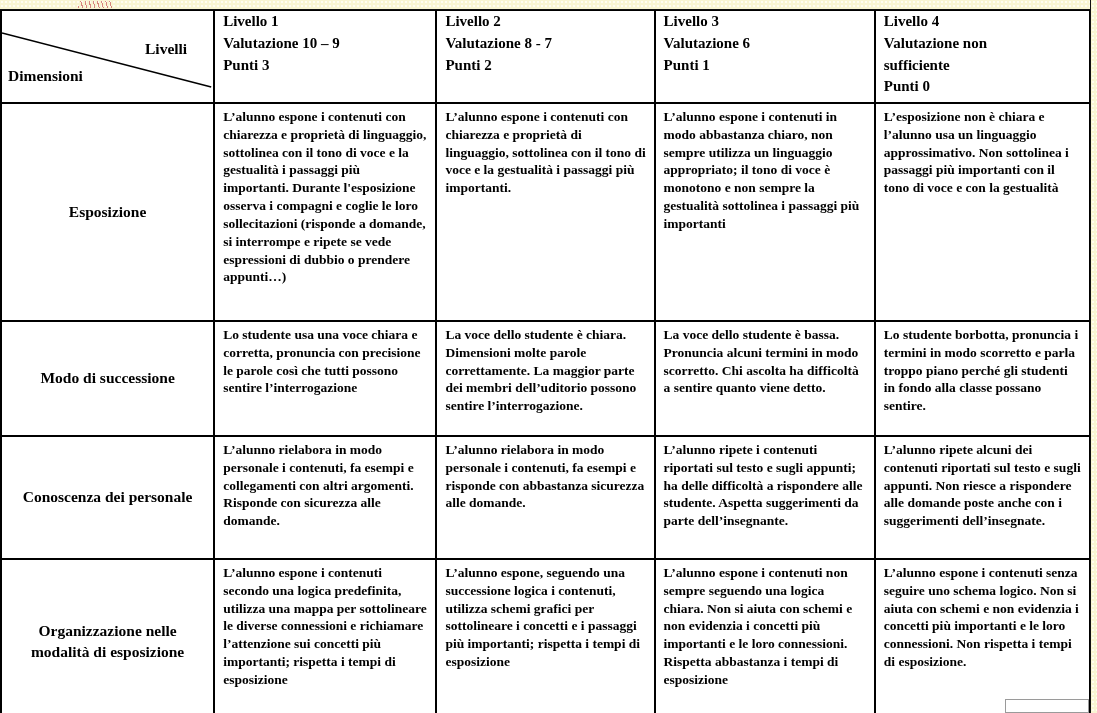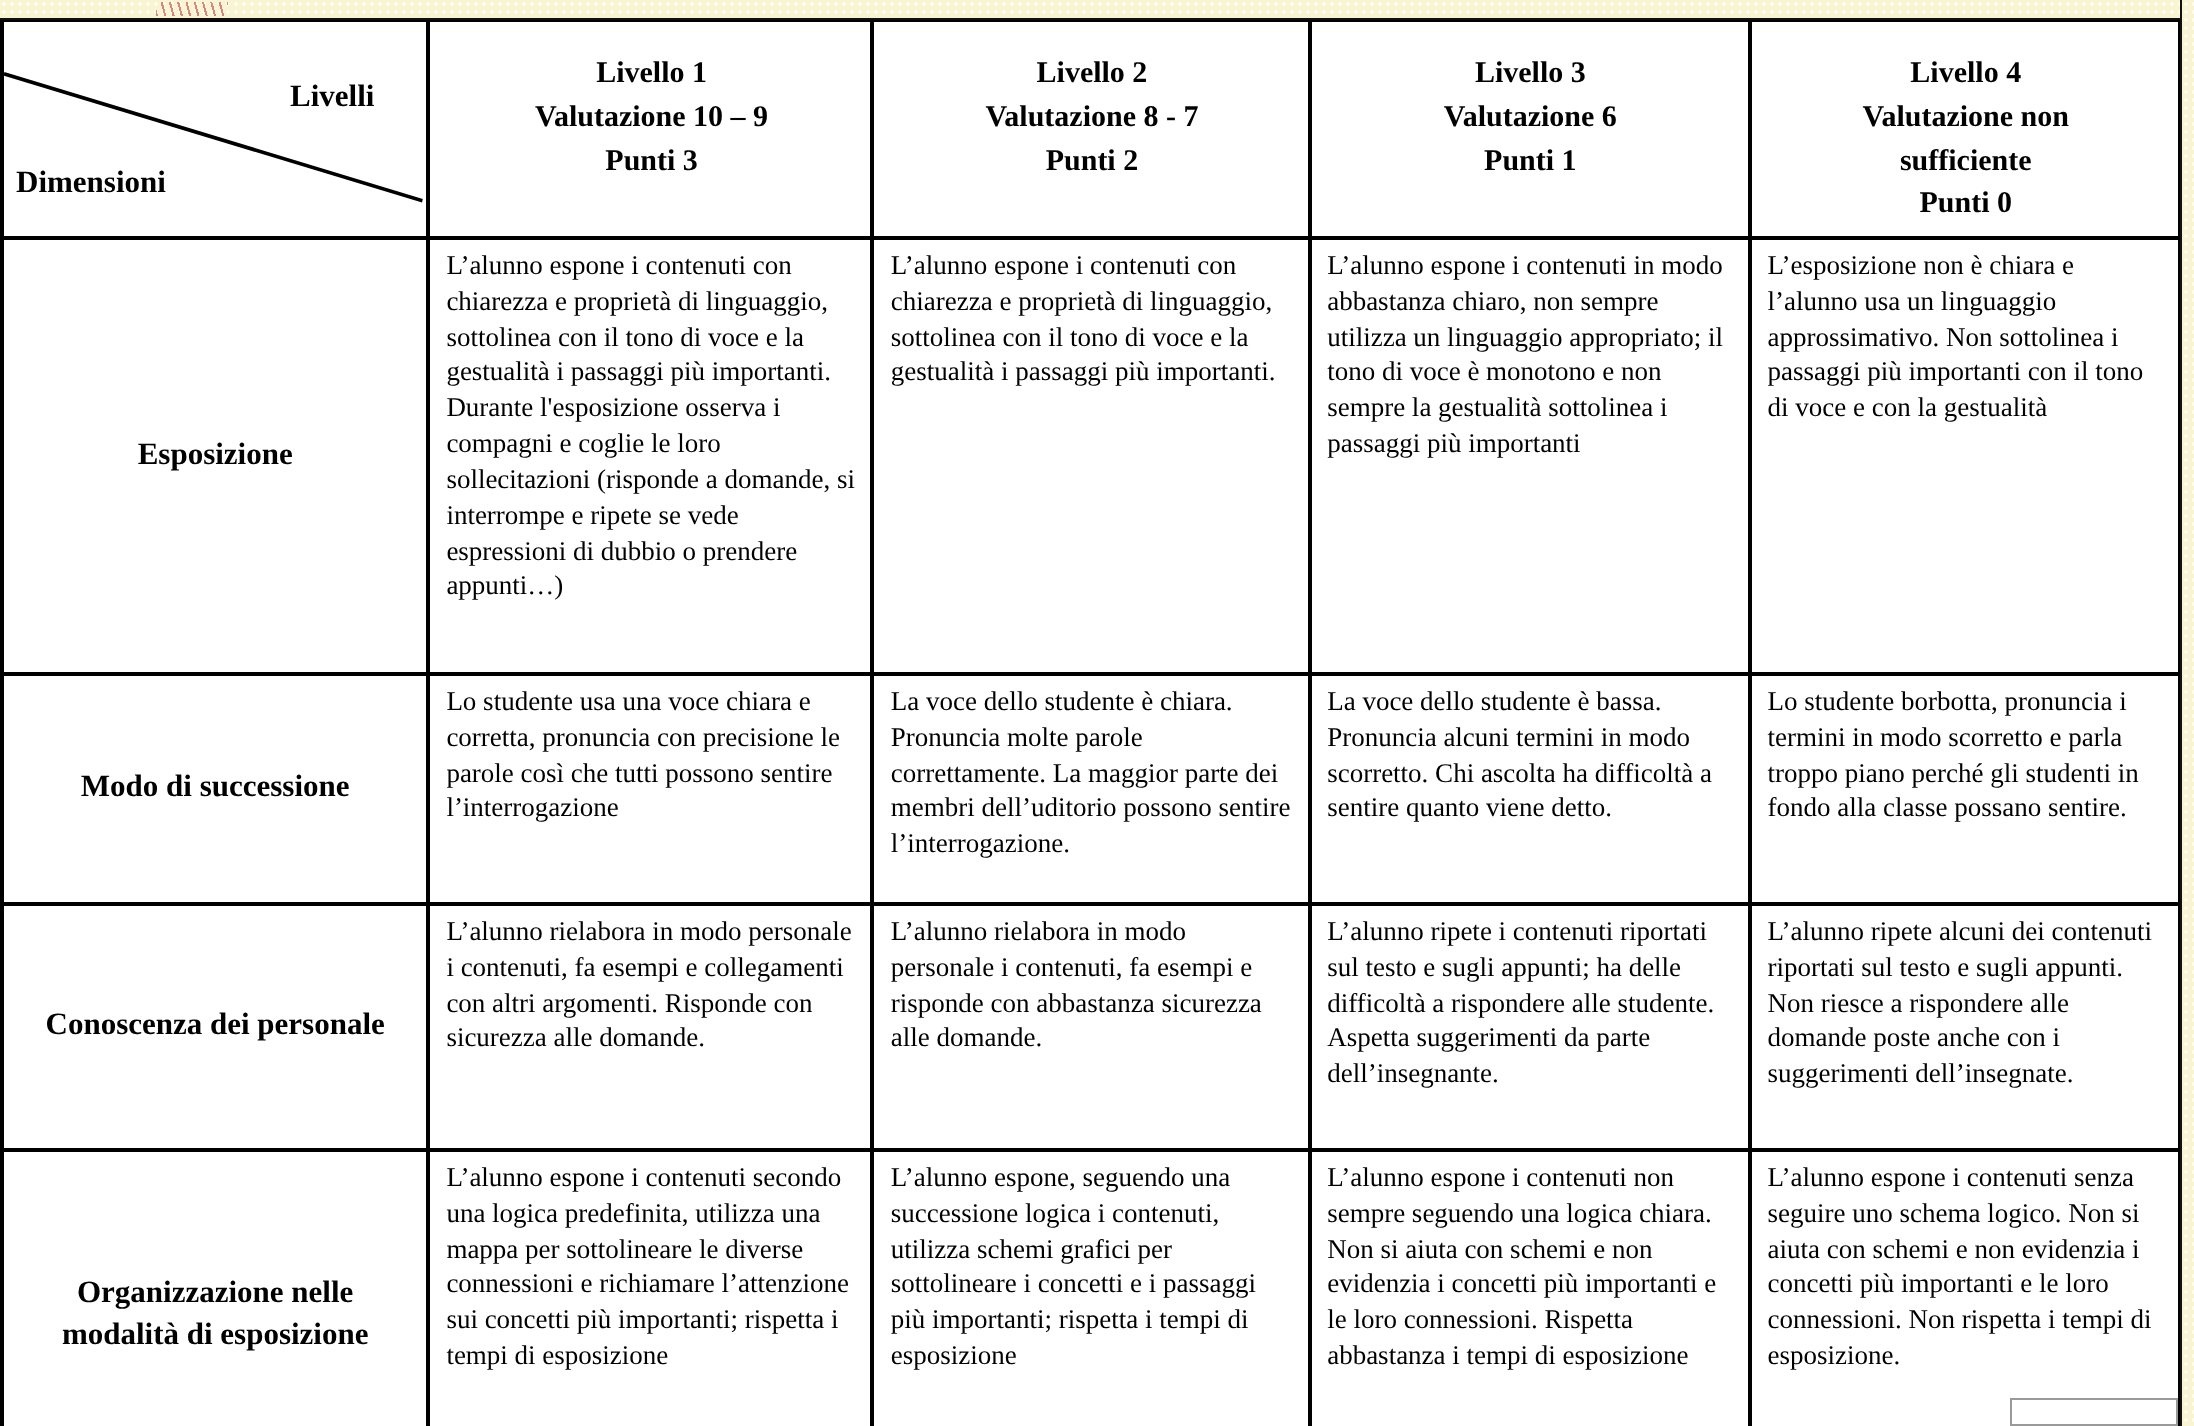--- a/index.html
+++ b/index.html
@@ -37,32 +37,32 @@
   col.c2{width:218px;}
   col.c3{width:220px;}
   col.c4{width:215px;}
   td,th{
     border:2px solid #000;
     vertical-align:top;
     padding:4px 7px 4px 8px;
     font-size:13.5px;
     line-height:1.32;
     text-align:left;
-    font-weight:normal;
+    font-weight:bold;
     overflow:hidden;
   }
   tr.header-row{height:91px;}
   tr.r0{height:218px;}
   tr.r1{height:115px;}
   tr.r2{height:123px;}
   tr.r3{height:165px;}
   th.level{
-    text-align:center;vertical-align:top;
+    vertical-align:top;
     font-weight:bold;font-size:15px;line-height:1.45;
-    white-space:pre-line;padding-top:16px;
+    white-space:pre-line;padding-top:0;
   }
   td.dim{
     text-align:center;vertical-align:middle;
     font-weight:bold;font-size:15.5px;line-height:1.35;
     padding:2px 10px;
     border-radius:25px;
   }
   
   th.corner{position:relative;padding:16px;font-weight:bold;}
   th.corner svg{position:absolute;left:0;top:0;width:100%;height:100%;}
@@ -128,21 +128,21 @@
       <td class="dim">Esposizione</td>
       <td>L’alunno espone i contenuti con chiarezza e proprietà di linguaggio, sottolinea con il tono di voce e la gestualità i passaggi più importanti. Durante l'esposizione osserva i compagni e coglie le loro sollecitazioni (risponde a domande, si interrompe e ripete se vede espressioni di dubbio o prendere appunti…)</td>
       <td>L’alunno espone i contenuti con chiarezza e proprietà di linguaggio, sottolinea con il tono di voce e la gestualità i passaggi più importanti.</td>
       <td>L’alunno espone i contenuti in modo abbastanza chiaro, non sempre utilizza un linguaggio appropriato; il tono di voce è monotono e non sempre la gestualità sottolinea i passaggi più importanti</td>
       <td>L’esposizione non è chiara e l’alunno usa un linguaggio approssimativo. Non sottolinea i passaggi più importanti con il tono di voce e con la gestualità</td>
     </tr>
 
     <tr class="r1">
       <td class="dim">Modo di successione</td>
       <td>Lo studente usa una voce chiara e corretta, pronuncia con precisione le parole così che tutti possono sentire l’interrogazione</td>
-      <td>La voce dello studente è chiara. Pronuncia molte parole correttamente. La maggior parte dei membri dell’uditorio possono sentire l’interrogazione.</td>
+      <td>La voce dello studente è chiara. Dimensioni molte parole correttamente. La maggior parte dei membri dell’uditorio possono sentire l’interrogazione.</td>
       <td>La voce dello studente è bassa. Pronuncia alcuni termini in modo scorretto.  Chi ascolta ha difficoltà a sentire quanto viene detto.</td>
       <td>Lo studente borbotta, pronuncia i termini in modo scorretto e parla troppo piano perché gli studenti in fondo alla classe possano sentire.</td>
     </tr>
 
     <tr class="r2">
       <td class="dim">Conoscenza dei personale</td>
       <td>L’alunno rielabora in modo personale i contenuti, fa esempi e collegamenti con altri argomenti. Risponde con sicurezza alle domande.</td>
       <td>L’alunno rielabora in modo personale i contenuti, fa esempi e risponde con abbastanza sicurezza alle domande.</td>
       <td>L’alunno ripete i contenuti riportati sul testo e sugli appunti; ha delle difficoltà a rispondere alle studente. Aspetta suggerimenti da parte dell’insegnante.</td>
       <td>L’alunno ripete alcuni dei contenuti  riportati sul testo e sugli appunti. Non riesce a rispondere alle domande poste anche con i suggerimenti dell’insegnate.</td>

